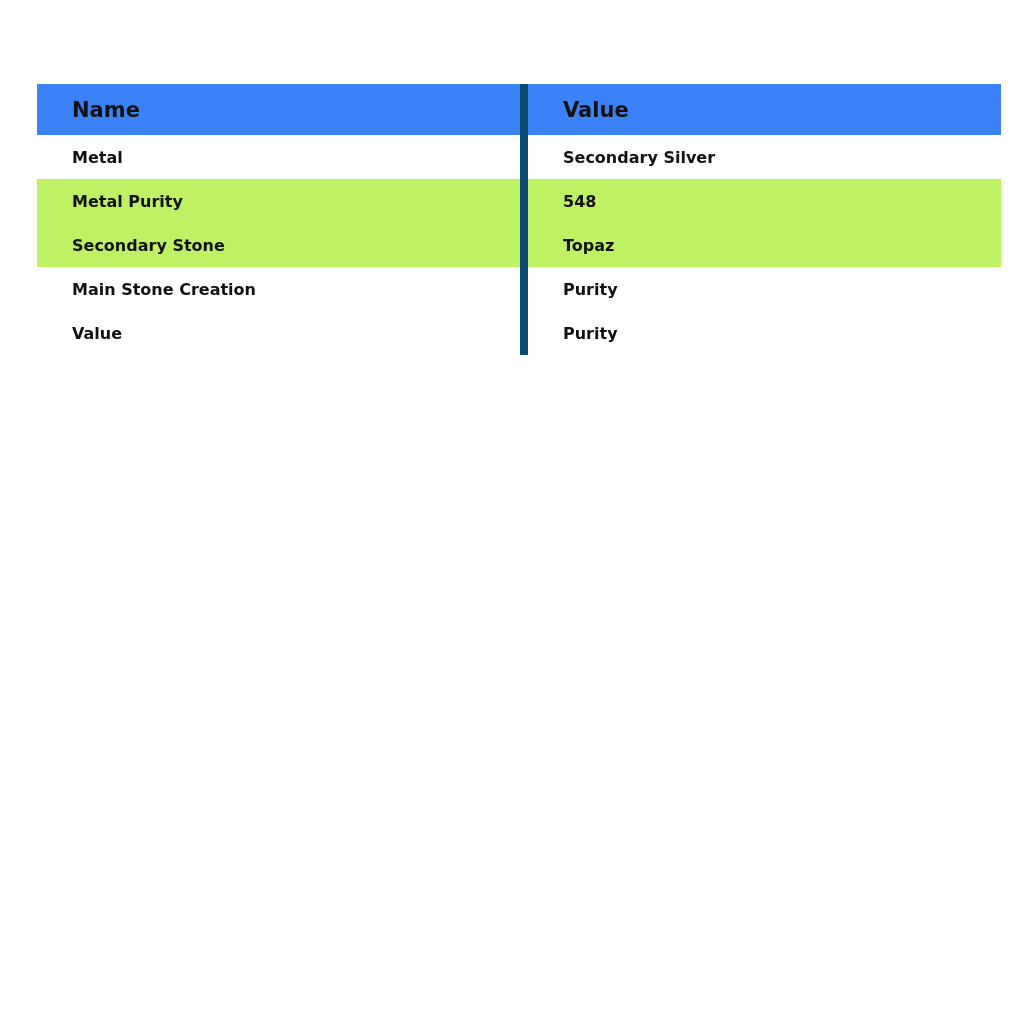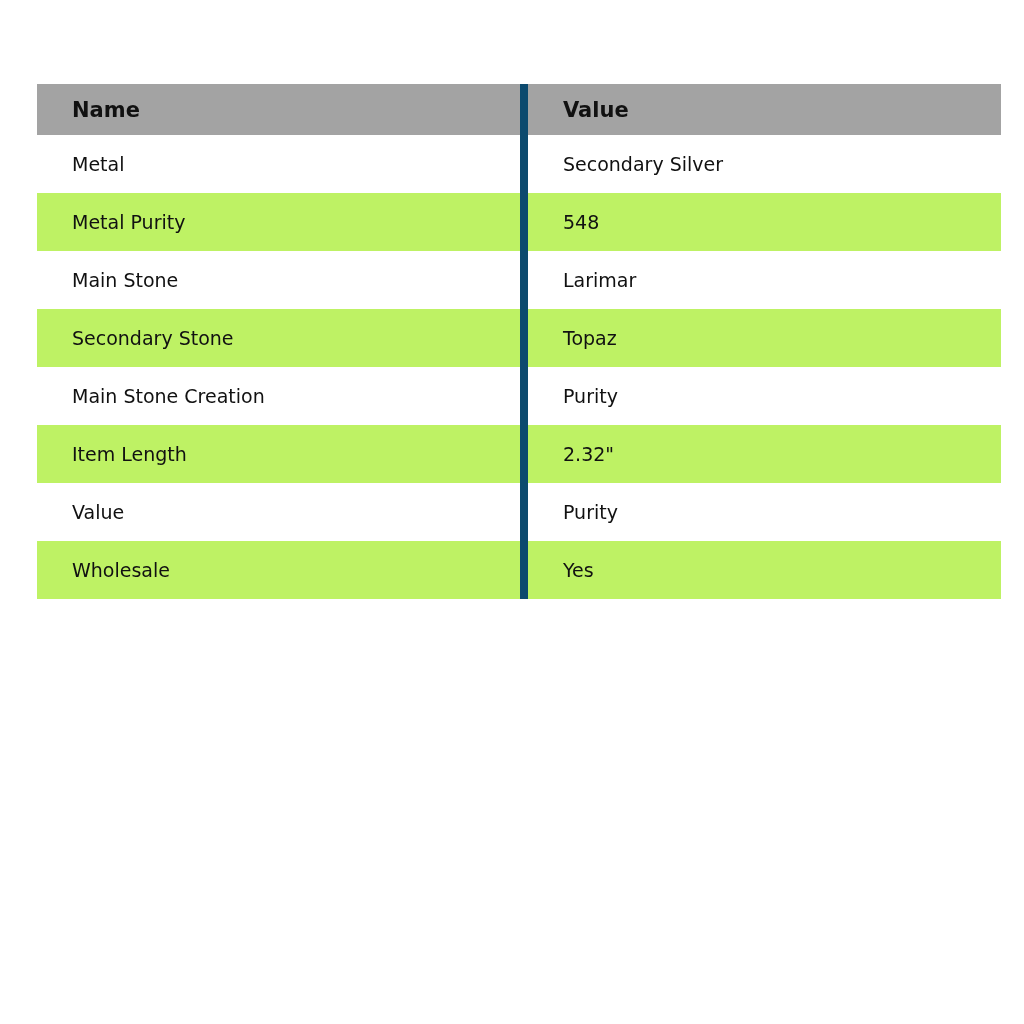--- a/index.html
+++ b/index.html
@@ -27,29 +27,29 @@
   table.attr-table td {
     text-align: left;
     vertical-align: middle;
     padding-left: 35px;
     padding-right: 12px;
     overflow: hidden;
     white-space: nowrap;
   }
   table.attr-table th {
     height: 51px;
-    background: #a3a3a3;
+    background: #3b82f6;
     font-size: 21px;
     font-weight: 700;
     color: #111111;
   }
   table.attr-table td {
-    height: 58px;
-    font-size: 19px;
-    font-weight: 400;
+    height: 44px;
+    font-size: 16px;
+    font-weight: 700;
     color: #111111;
     background: #ffffff;
   }
   table.attr-table tr.alt td {
     background: #bef264;
   }
   
   table.attr-table th.col-value,
   table.attr-table td.col-value {
     border-left: 8px solid #0c4a6e;
@@ -74,40 +74,28 @@
     </thead>
     <tbody id="table-body">
         <tr>
       <td class="col-name">Metal</td>
       <td class="col-value">Secondary Silver</td>
     </tr>
         <tr class="alt">
       <td class="col-name">Metal Purity</td>
       <td class="col-value">548</td>
     </tr>
-        <tr>
-      <td class="col-name">Main Stone</td>
-      <td class="col-value">Larimar</td>
-    </tr>
         <tr class="alt">
       <td class="col-name">Secondary Stone</td>
       <td class="col-value">Topaz</td>
     </tr>
         <tr>
       <td class="col-name">Main Stone Creation</td>
       <td class="col-value">Purity</td>
     </tr>
-        <tr class="alt">
-      <td class="col-name">Item Length</td>
-      <td class="col-value">2.32"</td>
-    </tr>
         <tr>
       <td class="col-name">Value</td>
       <td class="col-value">Purity</td>
-    </tr>
-        <tr class="alt">
-      <td class="col-name">Wholesale</td>
-      <td class="col-value">Yes</td>
     </tr>
       </tbody>
   </table>
 
 </div>
 
 </body></html>

